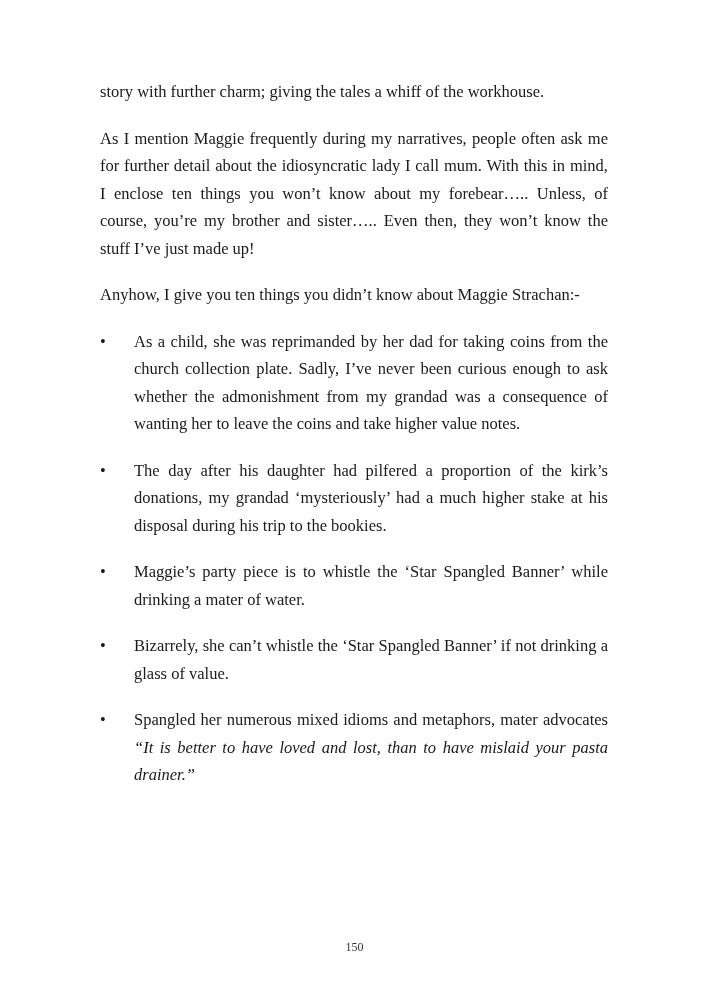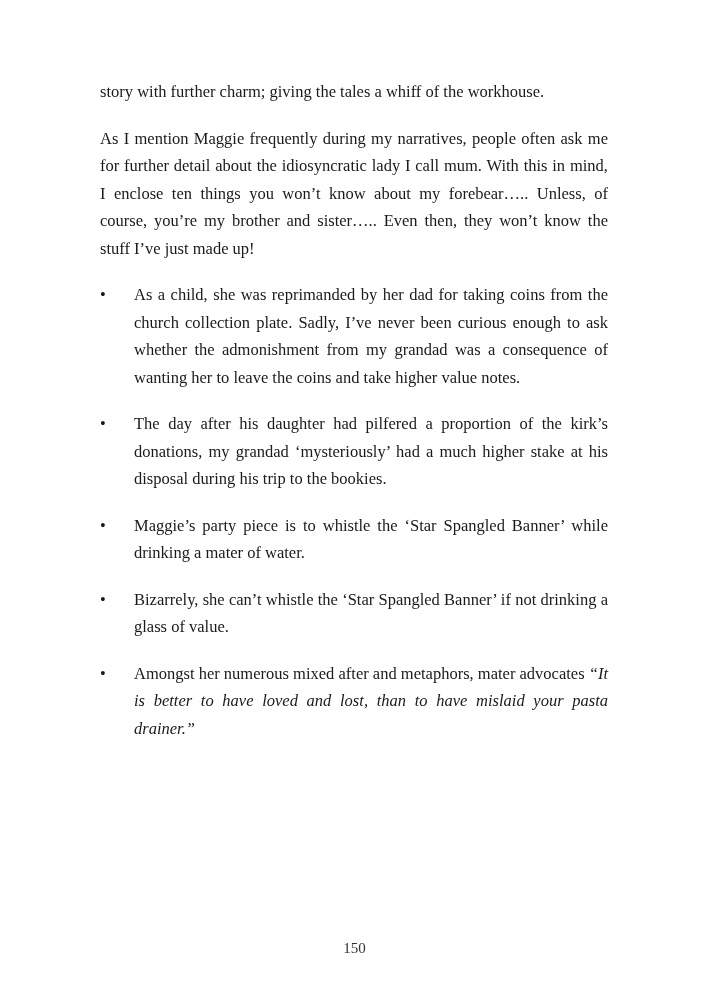--- a/index.html
+++ b/index.html
@@ -69,53 +69,54 @@
   }
   .emph {
     font-style: italic;
   }
   .page-number {
     position: absolute;
     left: 0;
     top: 940px;
     width: 709px;
     text-align: center;
-    font-size: 15px;
+    font-size: 12px;
     color: #333333;
     font-family: "Liberation Serif", serif;
   }
 </style>
 </head>
 <body>
 
 <div class="page">
   <div class="content">
 
     <p class="para">story with further charm; giving the tales a whiff of the workhouse.</p>
     <p class="para">As I mention Maggie frequently during my narratives, people often ask me for further detail about the idiosyncratic lady I call mum. With this in mind, I enclose ten things you won’t know about my forebear….. Unless, of course, you’re my brother and sister….. Even then, they won’t know the stuff I’ve just made up!</p>
+    <p class="para">Anyhow, I give you ten things you didn’t know about Maggie Strachan:-</p>
 
     <ul class="bullet-list">
       <li class="bullet-item">
         <span class="bullet-marker">•</span>
         <span class="bullet-text"><span>As a child, she was reprimanded by her dad for taking coins from the church collection plate. Sadly, I’ve never been curious enough to ask whether the admonishment from my grandad was a consequence of wanting her to leave the coins and take higher value notes.</span><span class="emph"></span></span>
       </li>
       <li class="bullet-item">
         <span class="bullet-marker">•</span>
         <span class="bullet-text"><span>The day after his daughter had pilfered a proportion of the kirk’s donations, my grandad ‘mysteriously’ had a much higher stake at his disposal during his trip to the bookies.</span><span class="emph"></span></span>
       </li>
       <li class="bullet-item">
         <span class="bullet-marker">•</span>
         <span class="bullet-text"><span>Maggie’s party piece is to whistle the ‘Star Spangled Banner’ while drinking a mater of water.</span><span class="emph"></span></span>
       </li>
       <li class="bullet-item">
         <span class="bullet-marker">•</span>
         <span class="bullet-text"><span>Bizarrely, she can’t whistle the ‘Star Spangled Banner’ if not drinking a glass of value.</span><span class="emph"></span></span>
       </li>
       <li class="bullet-item">
         <span class="bullet-marker">•</span>
-        <span class="bullet-text"><span>Amongst her numerous mixed after and metaphors, mater advocates </span><span class="emph">“It is better to have loved and lost, than to have mislaid your pasta drainer.”</span></span>
+        <span class="bullet-text"><span>Spangled her numerous mixed idioms and metaphors, mater advocates </span><span class="emph">“It is better to have loved and lost, than to have mislaid your pasta drainer.”</span></span>
       </li>
     </ul>
 
   </div>
 
   <div class="page-number">150</div>
 </div>
 
 </body></html>

